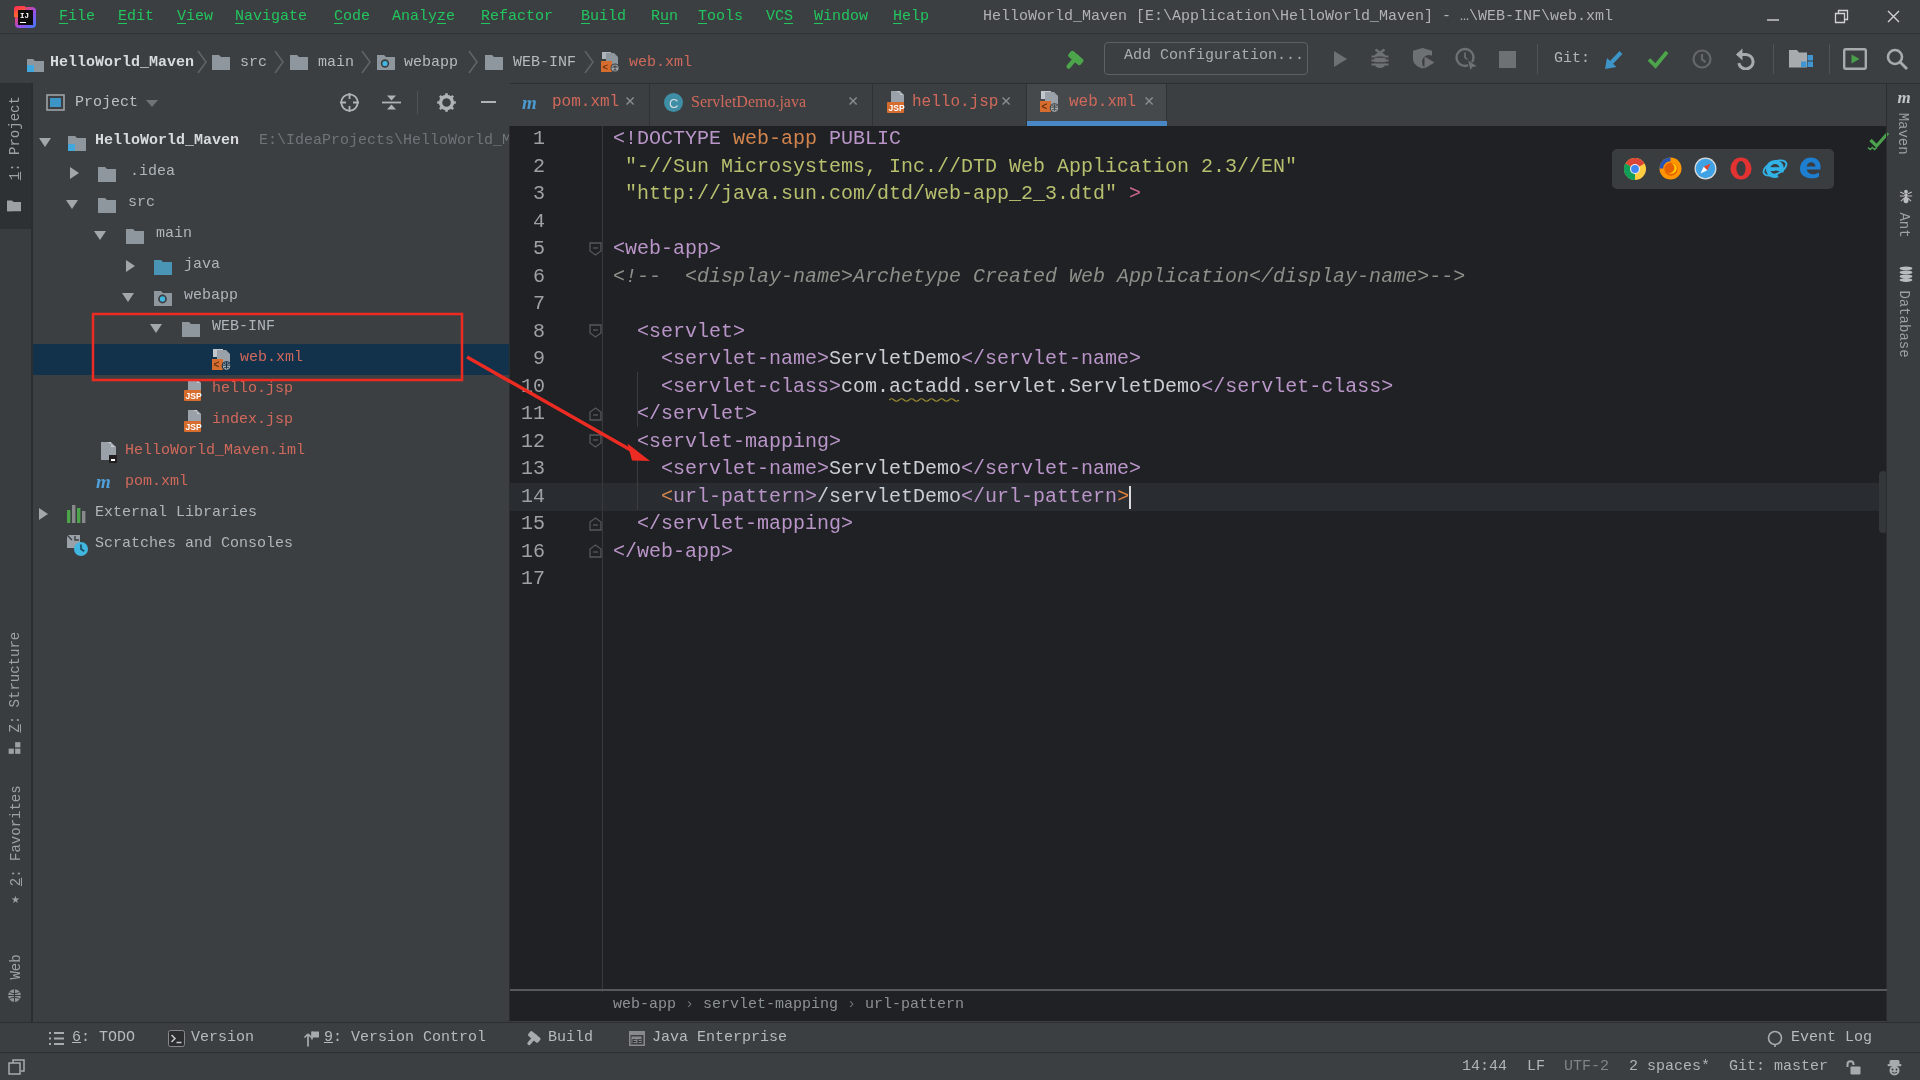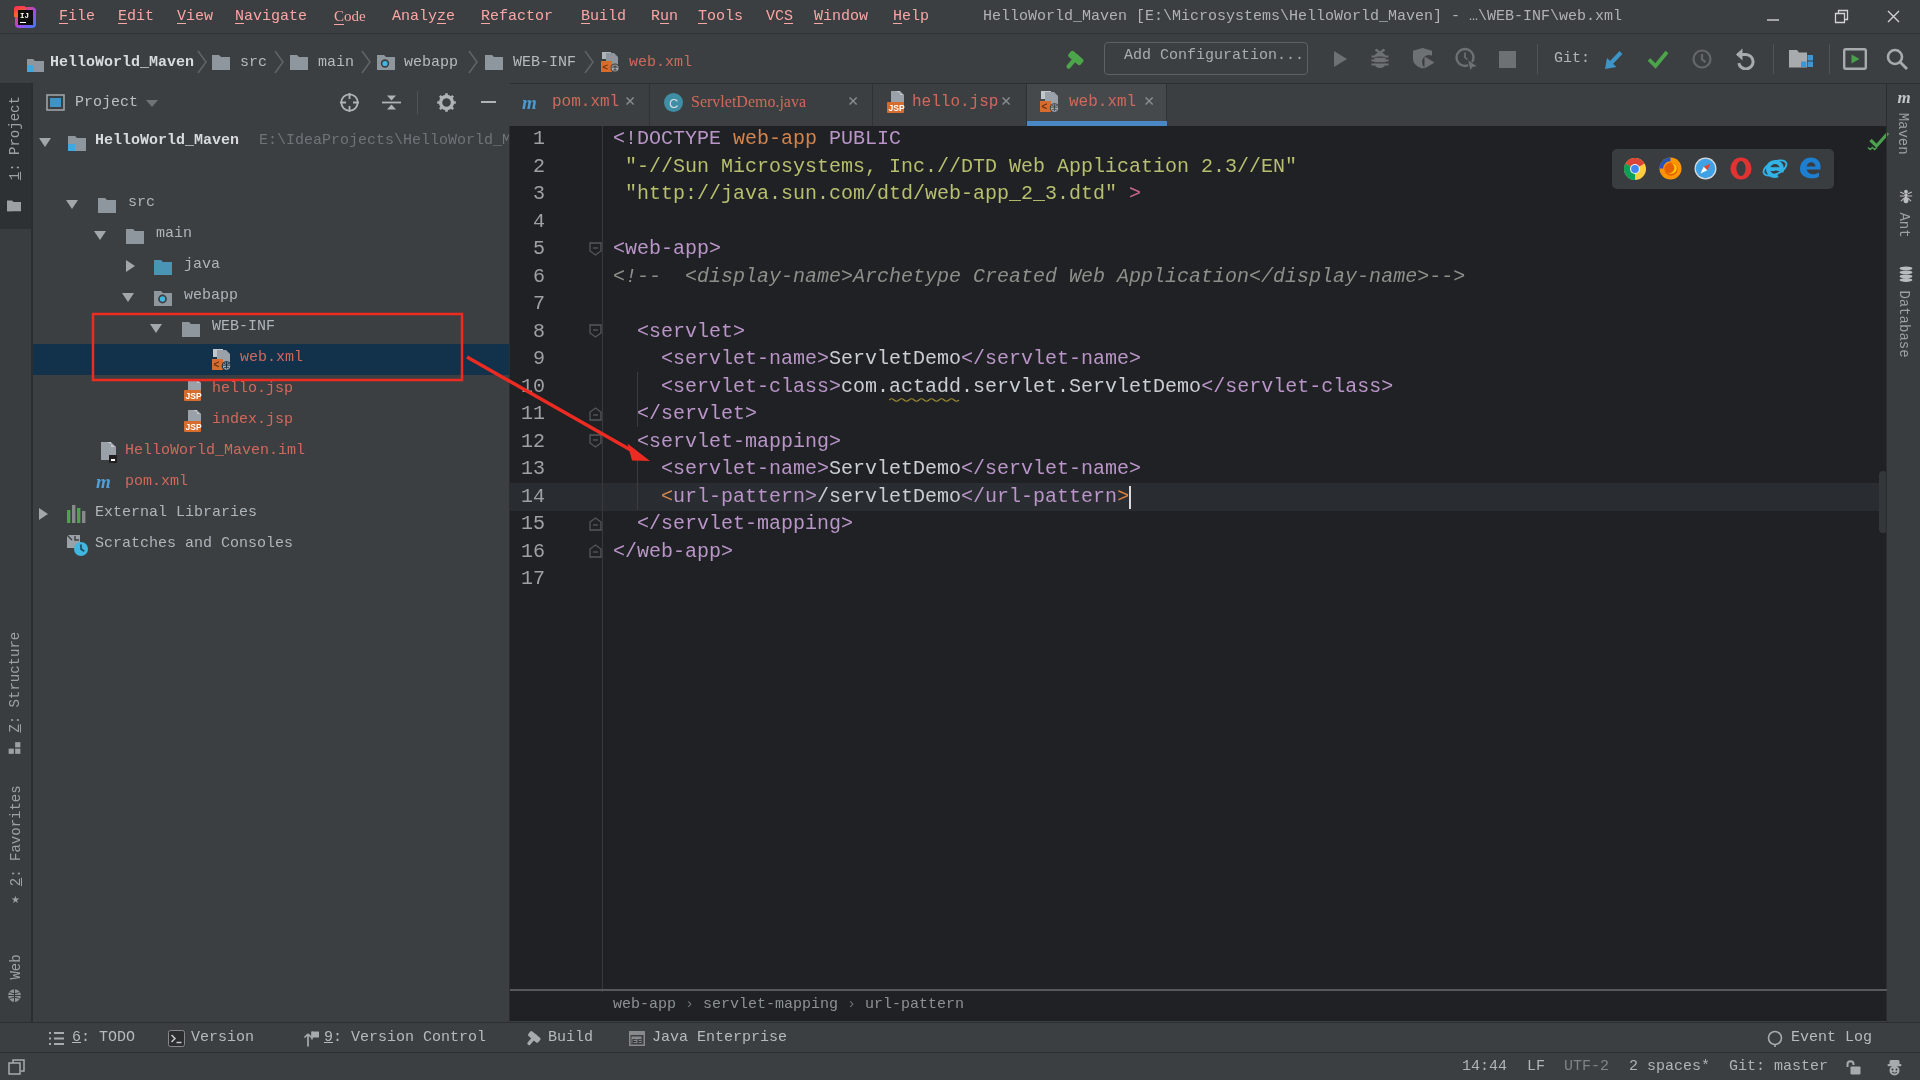--- a/index.html
+++ b/index.html
@@ -3,21 +3,21 @@
 <meta charset="utf-8">
 <style>
 * { margin:0; padding:0; box-sizing:border-box; }
 html,body { width:1920px; height:1080px; overflow:hidden; background:#3c3f41;
   font-family:"Liberation Mono", monospace; }
 .abs { position:absolute; }
 #stage { position:relative; width:1920px; height:1080px; overflow:hidden; }
 
 
 #menubar { position:absolute; left:0; top:0; width:1920px; height:33px; background:#3c3f41; }
-.mi { position:absolute; top:0; height:33px; line-height:33px; font-size:15px; color:#fca5a5; }
+.mi { position:absolute; top:0; height:33px; line-height:33px; font-size:15px; color:#22c55e; }
 .mi u { text-decoration-thickness:1px; text-underline-offset:3px; }
 #title { position:absolute; left:983px; top:0; height:33px; line-height:33px; font-size:15px; color:#b0b2b4; }
 .winbtn { position:absolute; top:0; width:46px; height:33px; color:#d0d2d4; text-align:center; line-height:33px; font-size:15px; }
 
 
 #toolbar { position:absolute; left:0; top:33px; width:1920px; height:50px; background:#3c3f41; border-top:1px solid #2f3234; }
 .bc { position:absolute; top:4px; height:50px; line-height:50px; font-size:15px; color:#b6babd; }
 .chev { position:absolute; top:14px; width:12px; height:28px; }
 .chev svg { display:block; }
 
@@ -69,30 +69,30 @@
 <div id="menubar">
   <div class="abs" style="left:15px;top:7px;width:21px;height:21px;border-radius:4px;background:linear-gradient(135deg,#fc4c4c 0%,#e94362 25%,#9f4ce8 55%,#3b7bff 100%);"></div>
   <div class="abs" style="left:14px;top:6px;width:11px;height:11px;border-radius:3px 0 0 0;background:linear-gradient(160deg,#fc2857,#fc801d);"></div>
   <div class="abs" style="left:18px;top:10px;width:15px;height:15px;background:#0e0e0e;"></div>
   <div class="abs" style="left:20px;top:11.5px;font-size:7.5px;color:#fff;font-weight:bold;">IJ</div>
   <div class="abs" style="left:20px;top:21.5px;width:5.5px;height:1.8px;background:#fff;"></div>
   <span class="mi" style="left:59px;"><u>F</u>ile</span>
   <span class="mi" style="left:118px;"><u>E</u>dit</span>
   <span class="mi" style="left:177px;"><u>V</u>iew</span>
   <span class="mi" style="left:235px;"><u>N</u>avigate</span>
-  <span class="mi" style="left:334px;font-family:Liberation Serif, serif;"><u>C</u>ode</span>
+  <span class="mi" style="left:334px;"><u>C</u>ode</span>
   <span class="mi" style="left:392px;">Analy<u>z</u>e</span>
   <span class="mi" style="left:481px;"><u>R</u>efactor</span>
   <span class="mi" style="left:581px;"><u>B</u>uild</span>
   <span class="mi" style="left:651px;">R<u>u</u>n</span>
   <span class="mi" style="left:698px;"><u>T</u>ools</span>
   <span class="mi" style="left:766px;">VC<u>S</u></span>
   <span class="mi" style="left:814px;"><u>W</u>indow</span>
   <span class="mi" style="left:893px;"><u>H</u>elp</span>
-  <span id="title">HelloWorld_Maven [E:\Microsystems\HelloWorld_Maven] - …\WEB-INF\web.xml</span>
+  <span id="title">HelloWorld_Maven [E:\Application\HelloWorld_Maven] - …\WEB-INF\web.xml</span>
   <div class="winbtn" style="left:1750px;"><svg width="14" height="14" viewBox="0 0 14 14" style="margin-top:12px">
           <path d="M1 8h12" stroke="#d0d2d4" stroke-width="1.4"></path>
         </svg></div>
   <div class="winbtn" style="left:1818px;"><svg width="15" height="15" viewBox="0 0 15 15" style="margin-top:9px">
           <path d="M1.5 4.5h9v9h-9z M4.5 4.5v-3h9v9h-3" fill="none" stroke="#d0d2d4" stroke-width="1.3"></path>
         </svg></div>
   <div class="winbtn" style="left:1870px;"><svg width="15" height="15" viewBox="0 0 15 15" style="margin-top:9px">
           <path d="M2 2l11 11M13 2L2 13" stroke="#d0d2d4" stroke-width="1.4"></path>
         </svg></div>
 </div>
@@ -256,20 +256,27 @@
   <div class="abs" style="left:0;top:261px;width:477px;height:31px;background:#12314a;"></div>
 
   <div class="trow" style="top:44px;">
     <div class="arrow-d" style="left:6px;"></div>
     <svg class="ticon" style="left:34px" width="20" height="19" viewBox="0 0 20 19">
           <path d="M1 3h7l2 2h9v13H1z" fill="#8f979e"></path>
           <rect x="1" y="11" width="7" height="7" fill="#40a8dc"></rect>
         </svg>
     <span class="lbl" style="left:62px;color:#d8dbde;font-weight:bold;">HelloWorld_Maven</span>
     <span class="lbl" style="left:226px;color:#6e7479;">E:\IdeaProjects\HelloWorld_M</span>
+  </div>
+  <div class="trow" style="top:75px;">
+    <div class="arrow-r" style="left:37px;"></div>
+    <svg class="ticon" style="left:64px" width="20" height="19" viewBox="0 0 20 19">
+          <path d="M1 3h7l2 2h9v13H1z" fill="#8f979e"></path>
+        </svg>
+    <span class="lbl" style="left:97px;">.idea</span>
   </div>
   <div class="trow" style="top:106px;">
     <div class="arrow-d" style="left:33px;"></div>
     <svg class="ticon" style="left:64px" width="20" height="19" viewBox="0 0 20 19">
           <path d="M1 3h7l2 2h9v13H1z" fill="#8f979e"></path>
         </svg>
     <span class="lbl" style="left:95px;">src</span>
   </div>
   <div class="trow" style="top:137px;">
     <div class="arrow-d" style="left:61px;"></div>

